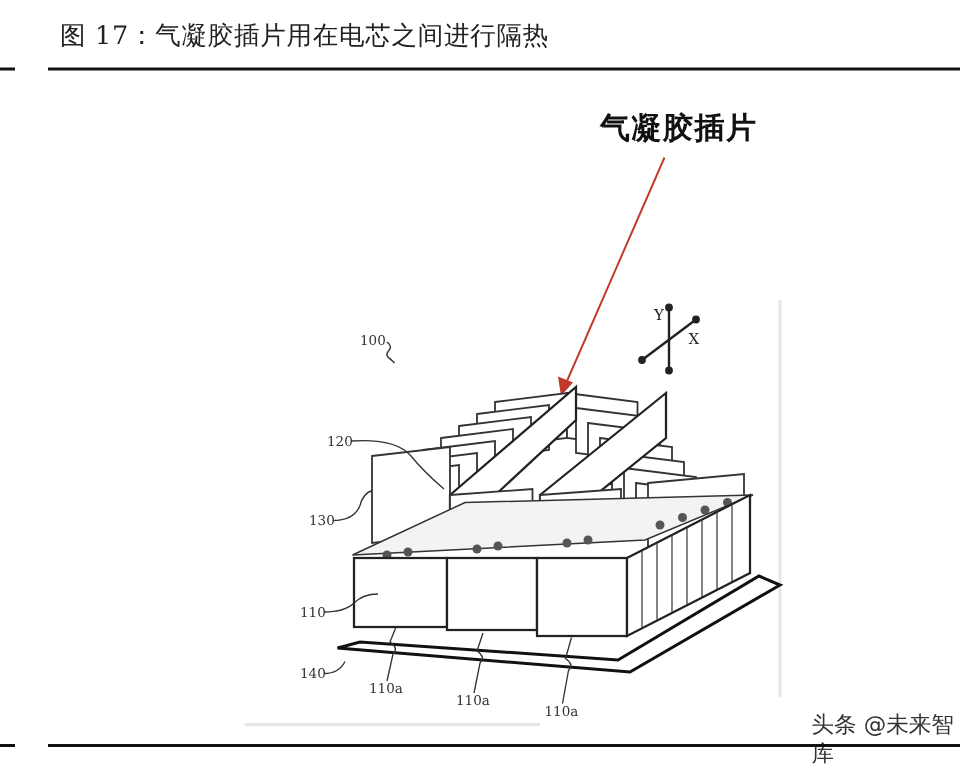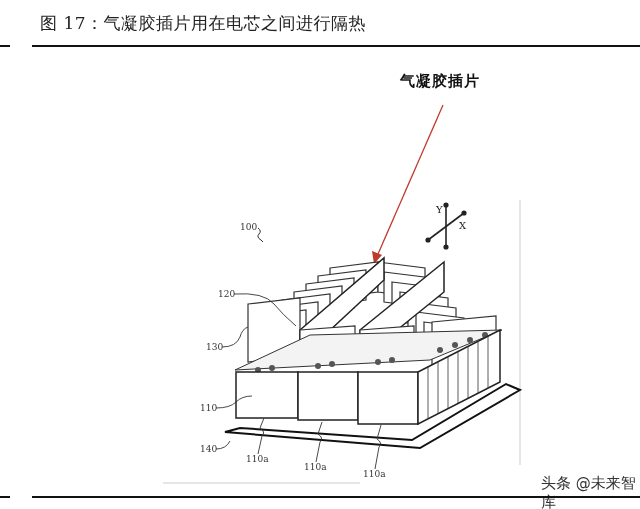--- a/index.html
+++ b/index.html
@@ -2,21 +2,21 @@
 <html><head>
 <meta charset="utf-8">
 <style>
   html, body { margin:0; padding:0; background:#ffffff; }
   body { width:640px; height:509px; position:relative; overflow:hidden; font-family:"DejaVu Serif", serif; }
   .caption { position:absolute; left:40px; top:12px; font-size:17px; color:#222; letter-spacing:0.5px; font-family:"DejaVu Serif", serif;text-align:right; }
   .rule-top-short { position:absolute; left:0; top:45px; width:10px; height:2px; background:#111; }
   .rule-top { position:absolute; left:32px; top:45px; width:608px; height:2px; background:#111; }
   .rule-bot-short { position:absolute; left:0; top:496px; width:10px; height:2px; background:#111; }
   .rule-bot { position:absolute; left:32px; top:496px; width:608px; height:2px; background:#111; }
-  .figure-label { position:absolute; left:400px; top:72px; font-size:15px; color:#111; font-weight:bold; letter-spacing:1px; font-family:"DejaVu Serif", serif; }
+  .figure-label { position:absolute; left:400px; top:72px; font-size:20px; color:#111; font-weight:bold; letter-spacing:1px; font-family:"DejaVu Serif", serif; }
   .watermark { position:absolute; left:506px; top:474px; font-size:15px; color:#333; font-family:"DejaVu Sans", sans-serif;margin-left:35px; }
   svg text { font-family:"DejaVu Serif", serif; }
 </style>
 </head>
 <body>
 
 <div class="caption">图 17：气凝胶插片用在电芯之间进行隔热</div>
 <div class="rule-top-short"></div>
 <div class="rule-top"></div>
 

